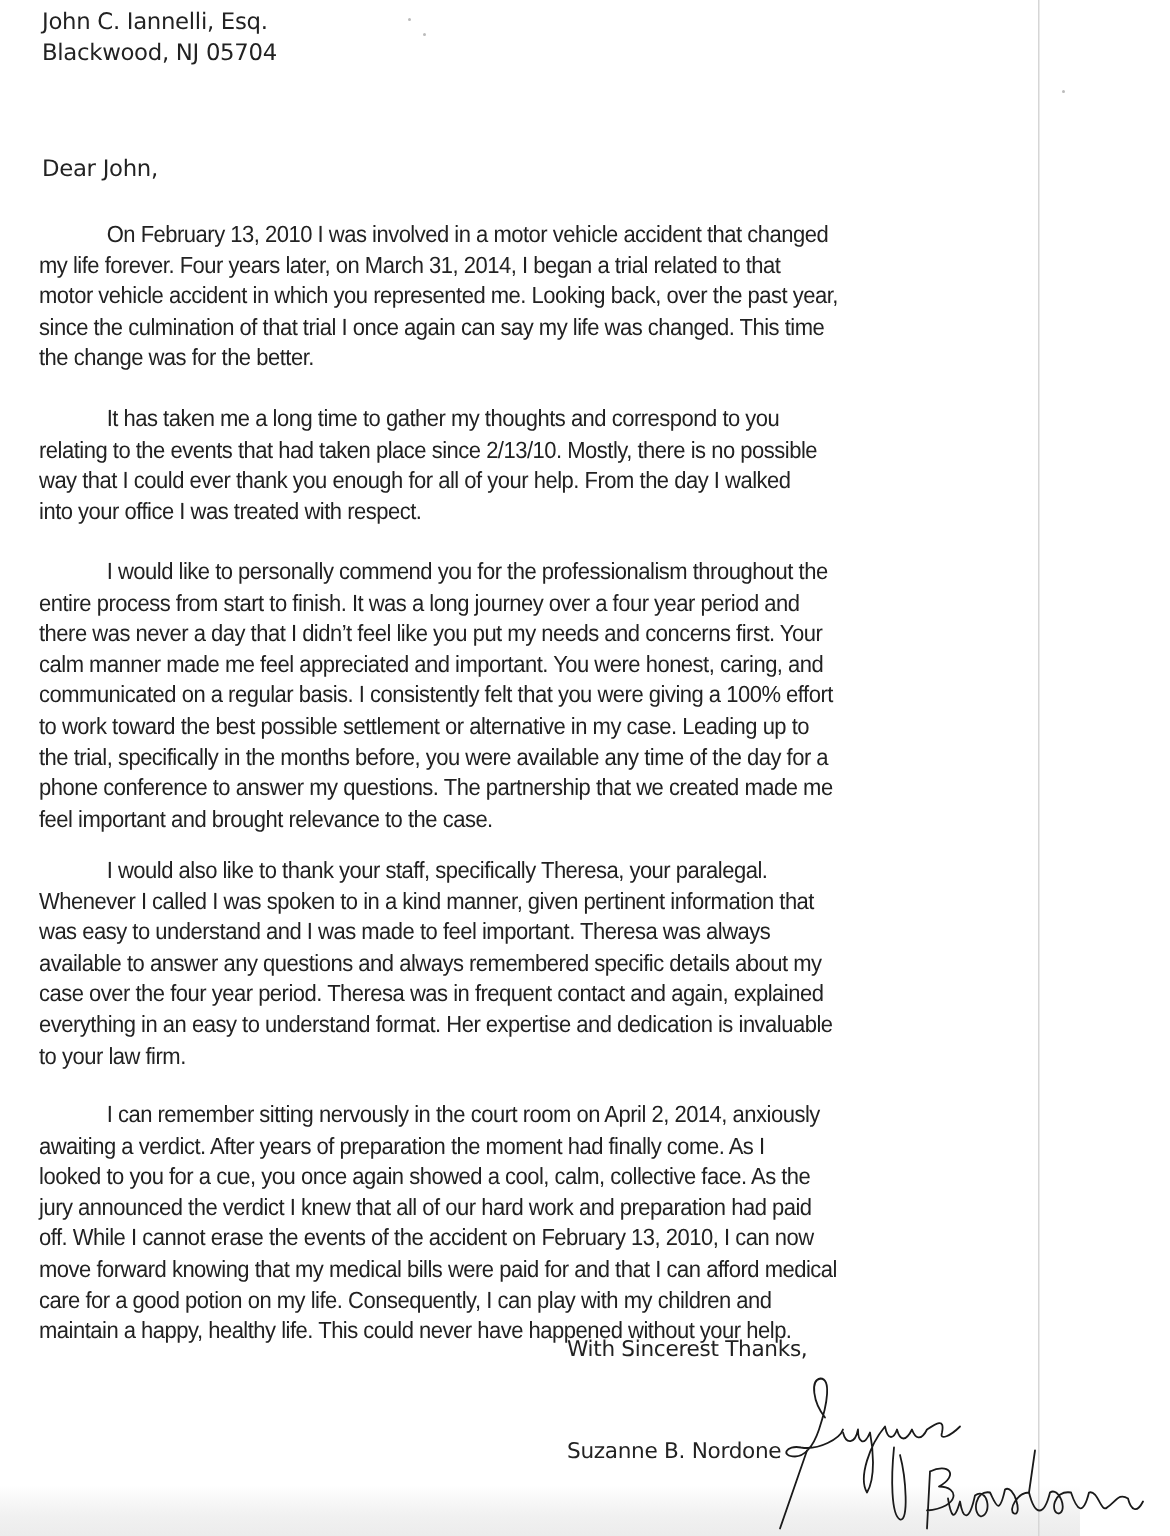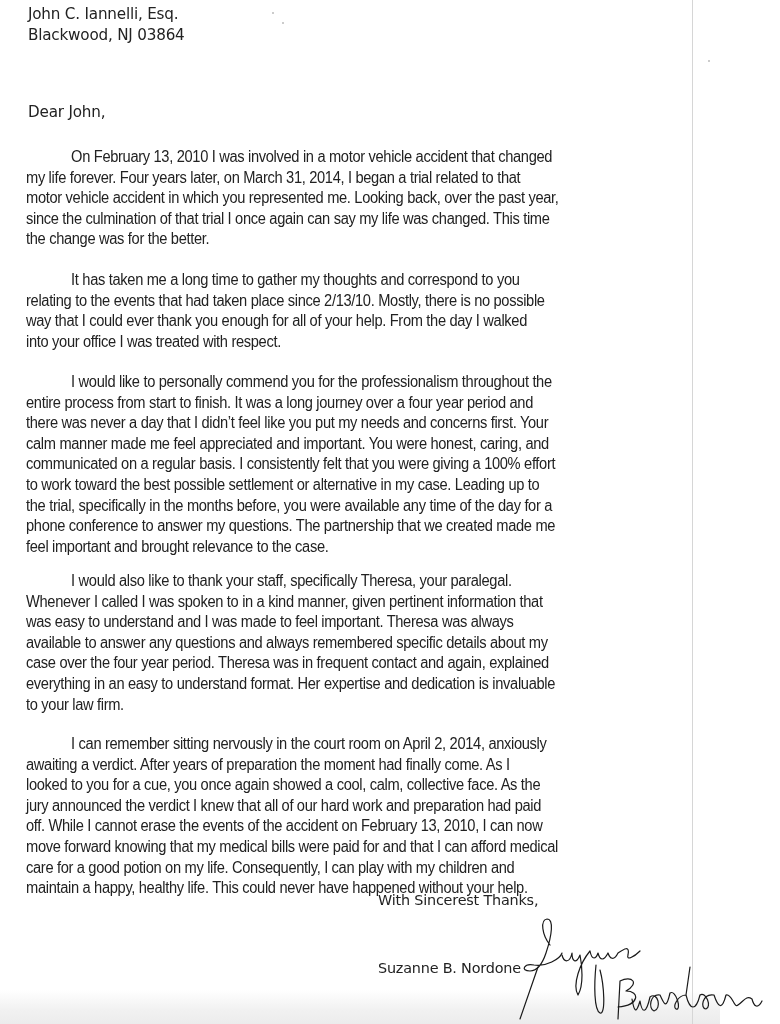--- a/index.html
+++ b/index.html
@@ -55,21 +55,21 @@
 <body>
 
 <div class="page">
   <div class="margin-line"></div>
   <div class="speck" style="left:272px;top:12px"></div>
   <div class="speck" style="left:282px;top:22px"></div>
   <div class="speck" style="left:708px;top:60px"></div>
 
   <div class="addr">
     <div>John C. Iannelli, Esq.</div>
-    <div>Blackwood, NJ  03864</div>
+    <div>Blackwood, NJ  05704</div>
   </div>
 
   <div class="salutation">Dear John,</div>
 
   <div class="body-text" style="top:147px">
     <p class="para">
       <span class="ln first">On February 13, 2010 I was involved in a motor vehicle accident that changed</span>
       <span class="ln">my life forever.  Four years later, on March 31, 2014, I began a trial related to that</span>
       <span class="ln">motor vehicle accident in which you represented me.  Looking back, over the past year,</span>
       <span class="ln">since the culmination of that trial I once again can say my life was changed.  This time</span>

